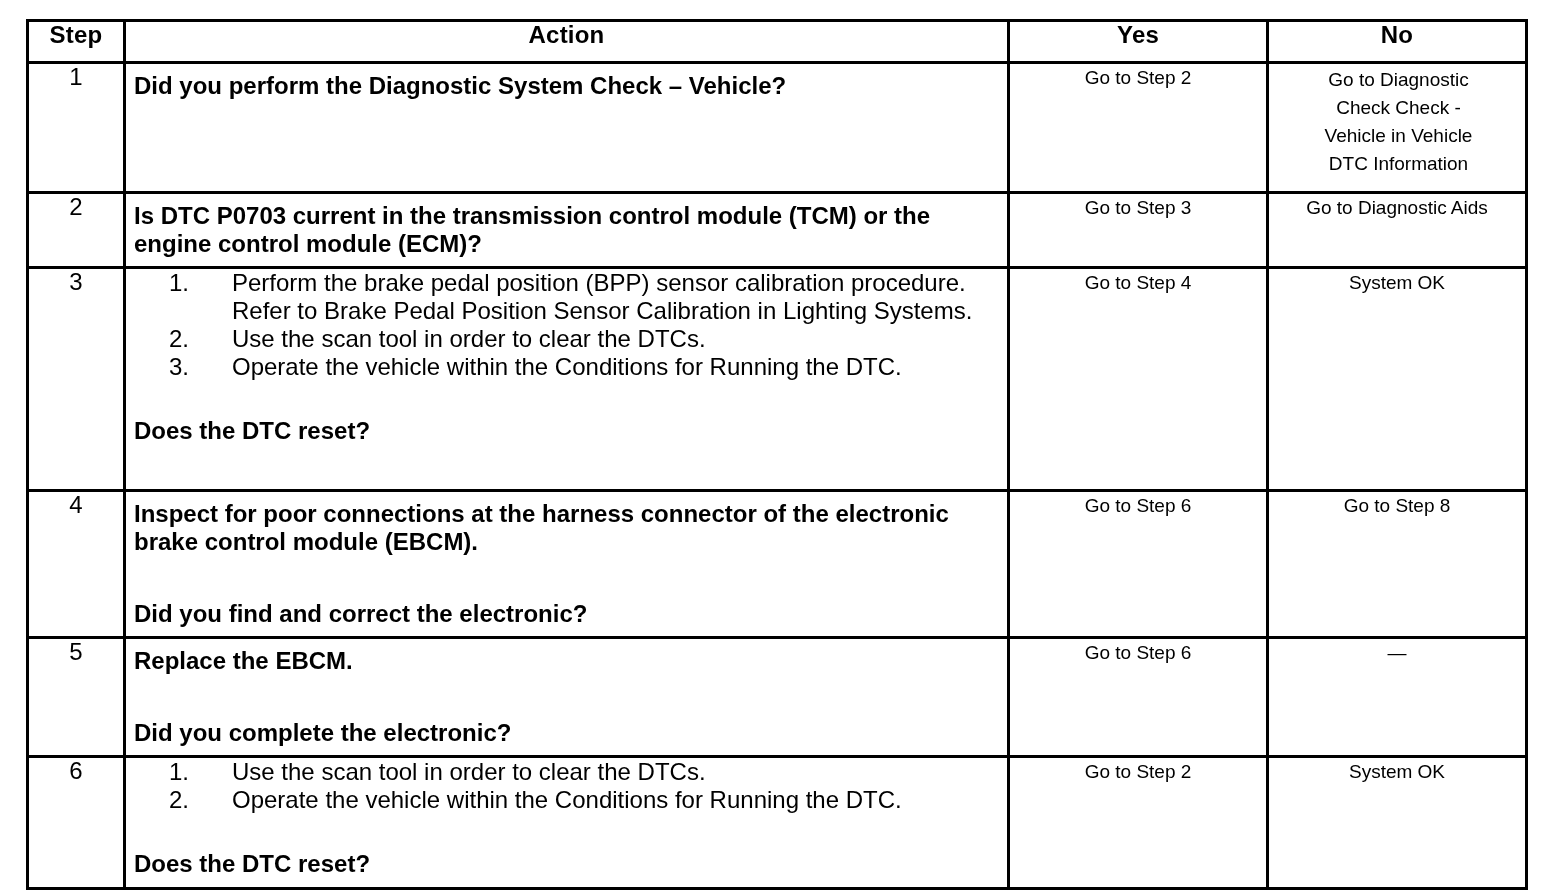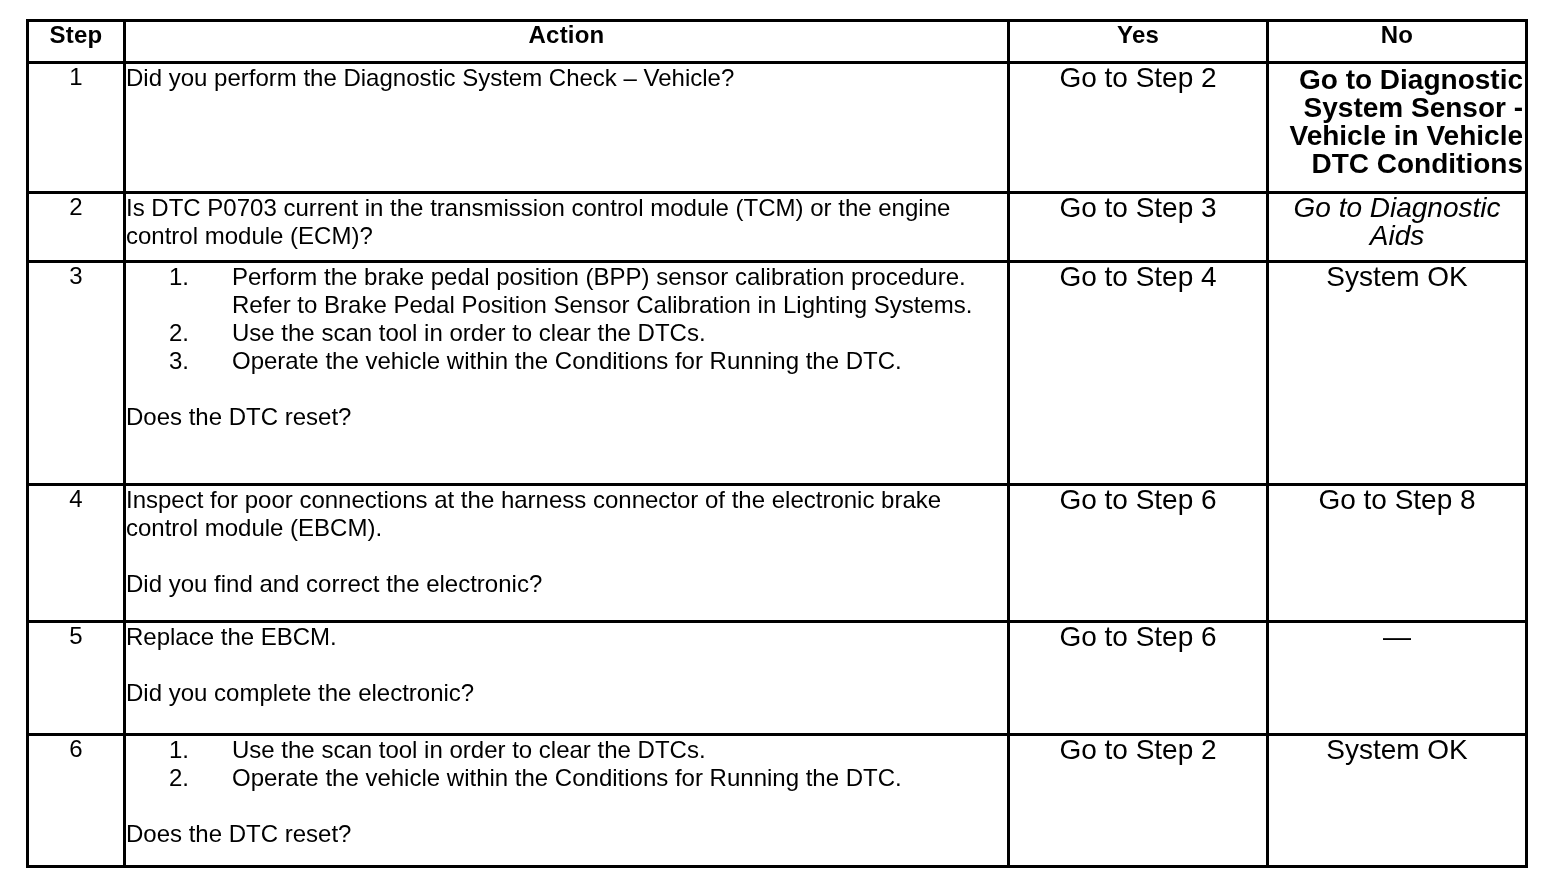--- a/index.html
+++ b/index.html
@@ -66,22 +66,23 @@
   }
 
   
   td.action-cell {
     vertical-align: top;
     padding: 2px 4px 2px 6px;
     font-size: 24px;
     line-height: 28px;
   }
   .action-para {
-    margin: 0;
+    margin: 8px;
     white-space: normal;
+    font-weight: bold;
   }
   .action-spacer {
     height: 28px;
   }
   ol.action-list {
     list-style: none;
     margin: 0;
     padding: 0;
   }
   ol.action-list > li {
@@ -93,36 +94,34 @@
   ol.action-list > li .li-num {
     position: absolute;
     left: 43px;
     top: 0;
     width: 40px;
     text-align: left;
   }
 
   
   td.ans-cell {
-    font-size: 28px;
+    font-size: 19px;
     line-height: 28px;
     text-align: center;
     vertical-align: bottom;
     padding: 2px 3px 3px 3px;
   }
   td.ans-cell.topleft {
-    text-align: right;
+    text-align: center;
     vertical-align: top;
     padding: 2px 2px 2px 5px;
-    font-weight: bold;
   }
   td.ans-cell.tight {
     padding-left: 1px;
     padding-right: 1px;
-    font-style: italic;
   }
   .ans-line { display: block; white-space: nowrap; }
 </style>
 </head>
 <body>
 
 <div class="page">
 
   <table class="dtc-table">
     <colgroup>
@@ -144,23 +143,23 @@
     <tbody>
 
       <tr style="height:130px">
         <td class="step-cell">1</td>
         <td class="action-cell">
           <p class="action-para">Did you perform the Diagnostic System Check – Vehicle?</p>
         </td>
         <td class="ans-cell">Go to Step 2</td>
         <td class="ans-cell topleft">
           <span class="ans-line">Go to Diagnostic</span>
-          <span class="ans-line">System Sensor -</span>
+          <span class="ans-line">Check Check -</span>
           <span class="ans-line">Vehicle in Vehicle</span>
-          <span class="ans-line">DTC Conditions</span>
+          <span class="ans-line">DTC Information</span>
         </td>
       </tr>
 
       <tr style="height:69px">
         <td class="step-cell">2</td>
         <td class="action-cell">
           <p class="action-para">Is DTC P0703 current in the transmission control module (TCM) or the engine control module (ECM)?</p>
         </td>
         <td class="ans-cell">Go to Step 3</td>
         <td class="ans-cell tight">Go to Diagnostic Aids</td>

